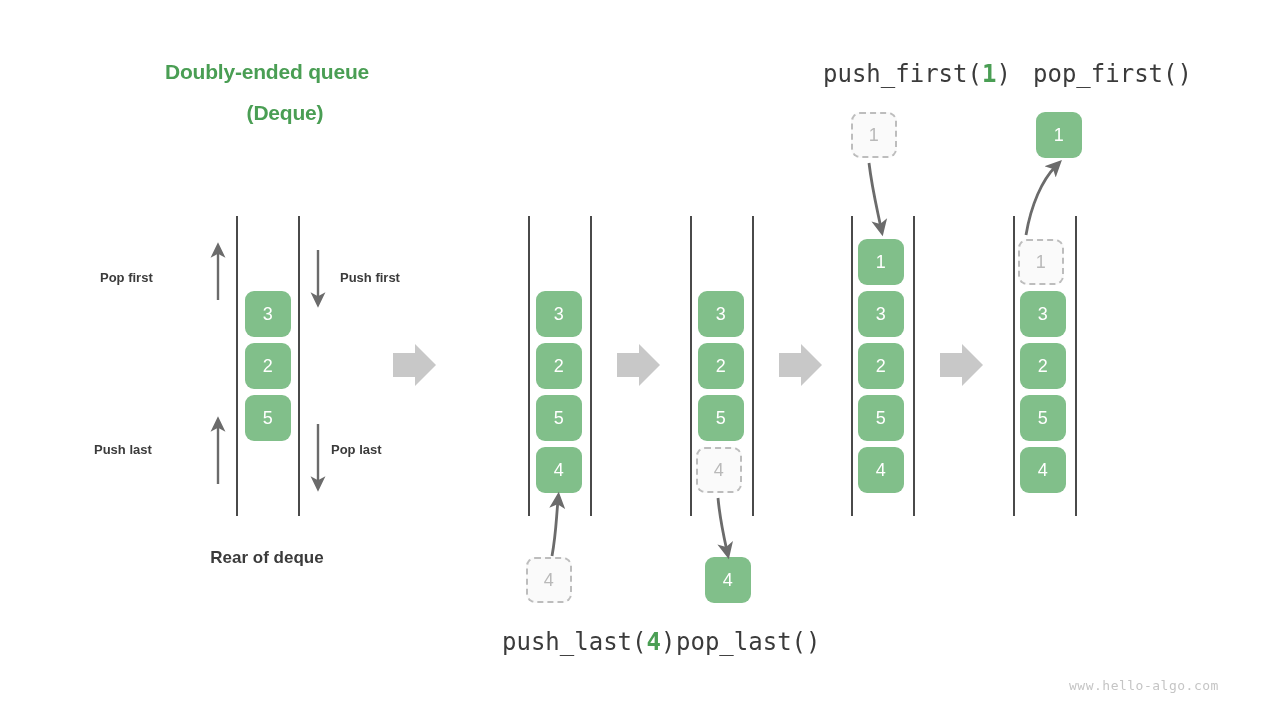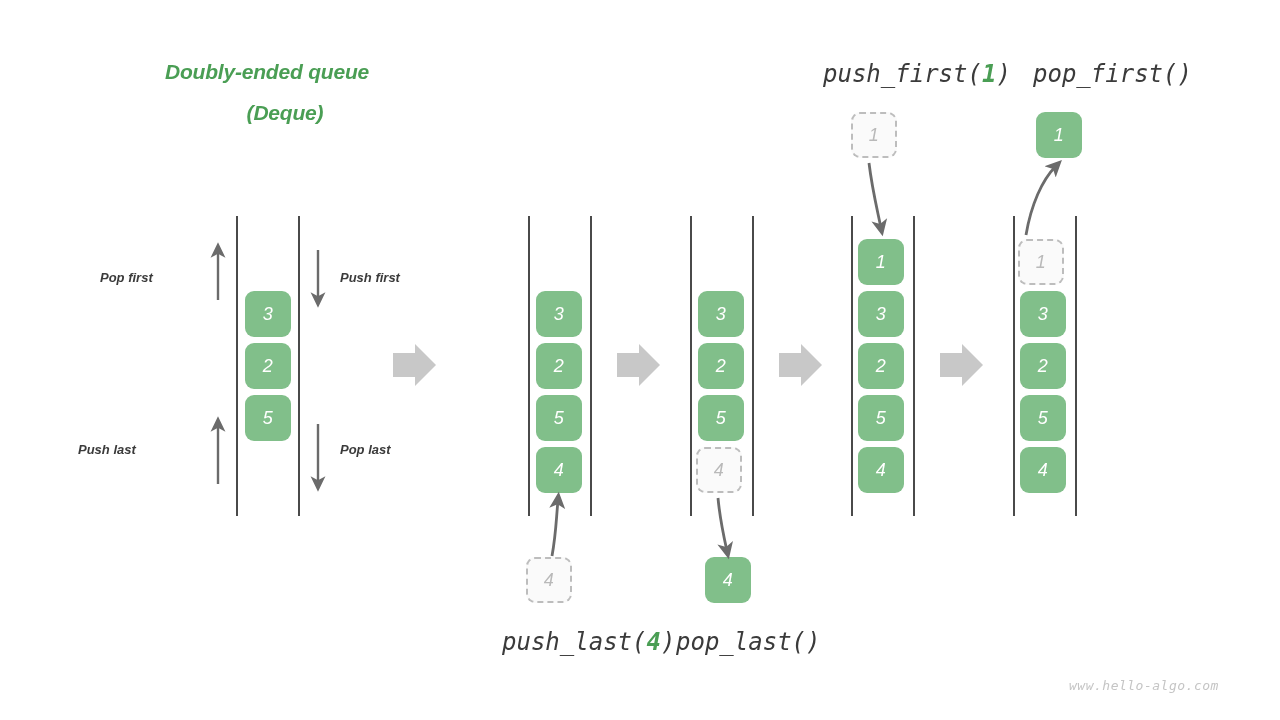--- a/index.html
+++ b/index.html
@@ -10,21 +10,20 @@
     width: 1280px;
     height: 720px;
     background: #ffffff;
     font-family: "Liberation Sans", sans-serif;
     overflow: hidden;
   }
   #stage {
     position: relative;
     width: 1280px;
     height: 636px;
-    font-style: italic;
   }
 
   
   .title {
     position: absolute;
     width: 260px;
     text-align: center;
     font-size: 21px;
     font-weight: bold;
     color: #4a9e54;
@@ -46,22 +45,22 @@
 
   .oplabel {
     position: absolute;
     font-size: 13px;
     font-weight: bold;
     color: #3b3b3b;
     white-space: nowrap;
   }
   .oplabel.popfirst  { left: 100px;  top: 270px; }
   .oplabel.pushfirst { left: 340px;  top: 270px; }
-  .oplabel.pushlast  { left: 78px;   top: 442px; }
-  .oplabel.poplast   { left: 340px;  top: 442px; }
+  .oplabel.pushlast  { left: 94px;   top: 442px; }
+  .oplabel.poplast   { left: 331px;  top: 442px; }
 
   .codelabel {
     position: absolute;
     font-family: "DejaVu Sans Mono", "Liberation Mono", monospace;
     font-size: 24px;
     color: #3b3b3b;
     white-space: nowrap;
   }
   .codelabel .arg { color: #4a9e54; font-weight: bold; }
   .cl-push-first { left: 823px;  top: 60px; }
@@ -122,20 +121,21 @@
   }
 </style>
 </head>
 <body>
 
 <div id="stage">
 
   <div class="title l1">Doubly-ended queue</div>
   <div class="title l2">(Deque)</div>
 
+  <div class="endlabel rear">Rear of deque</div>
 
   <div class="oplabel popfirst">Pop first</div>
   <div class="oplabel pushfirst">Push first</div>
   <div class="oplabel pushlast">Push last</div>
   <div class="oplabel poplast">Pop last</div>
 
   <div class="codelabel cl-push-first">
     <span>push_first(</span><span class="arg">1</span><span>)</span>
   </div>
   <div class="codelabel cl-pop-first">

